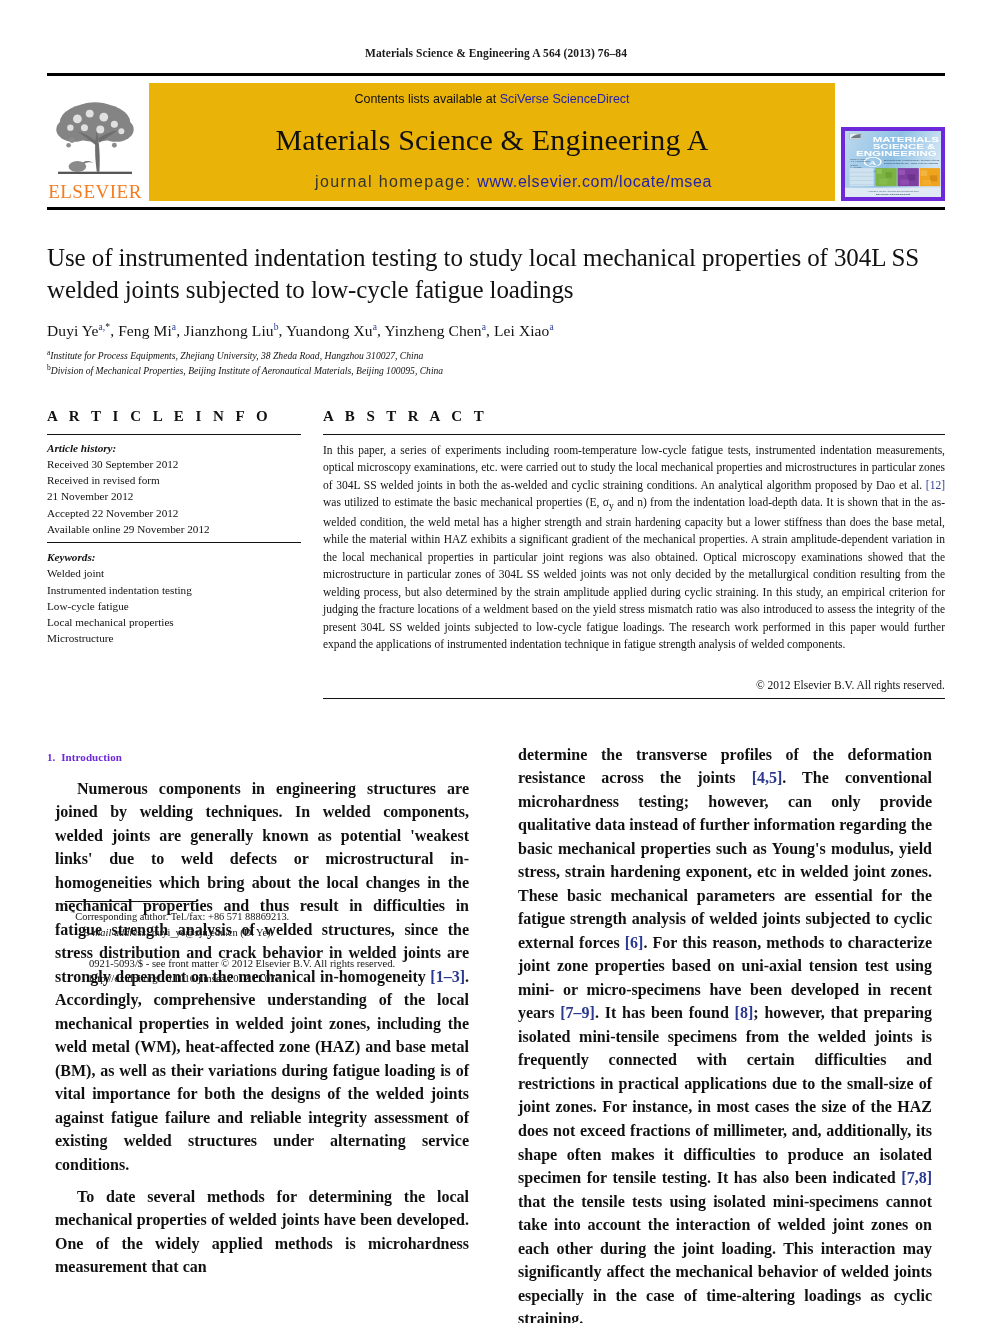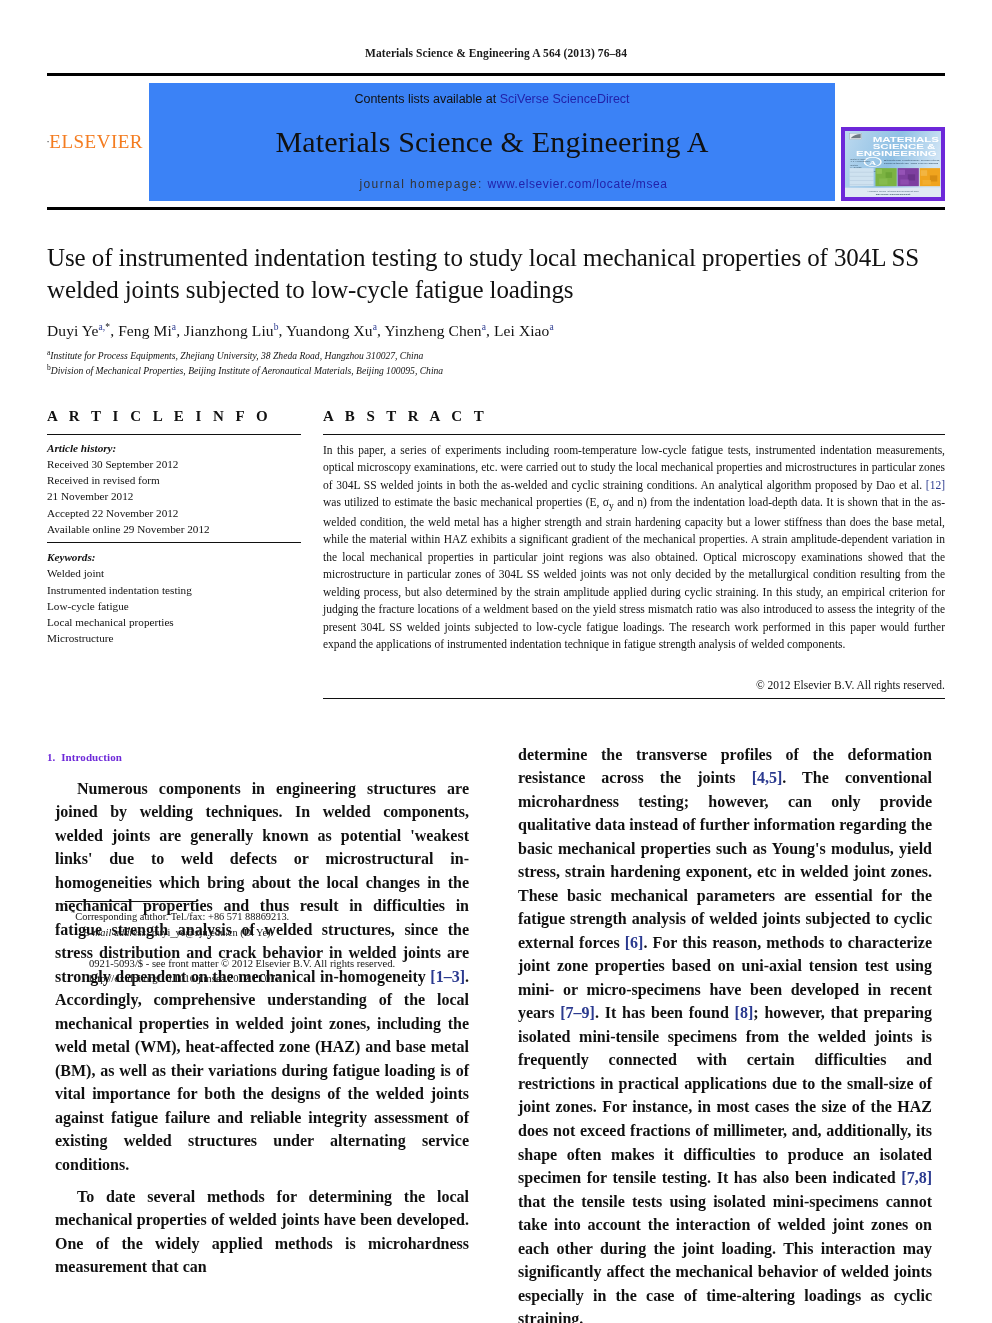--- a/index.html
+++ b/index.html
@@ -39,41 +39,41 @@
     border-top: 3px solid #000;
     padding-top: 7px;
     display: flex;
     align-items: stretch;
     height: 118px;
   }
   .elsevier-block {
     width: 96px;
     flex: 0 0 96px;
     display: flex;
-    flex-direction: row;
+    flex-direction: column;
     justify-content: flex-end;
     align-items: center;
   }
   .tree-mark {
     width: 88px;
     height: 88px;
     display: block;
   }
   .elsevier-word {
     font-family: "Liberation Serif", serif;
     font-size: 19px;
     letter-spacing: 0.5px;
     color: #f47c20;
     font-weight: normal;
     line-height: 1;
     margin-top: -2px;
   }
   .journal-band {
     flex: 1 1 auto;
-    background: #3b82f6;
+    background: #eab308;
     margin-left: 6px;
     margin-right: 6px;
     display: flex;
     flex-direction: column;
     align-items: center;
     justify-content: space-between;
     padding: 9px 0 10px 0;
     box-sizing: border-box;
   }
   .contents-line {
@@ -86,21 +86,21 @@
   }
   .journal-title {
     font-family: "Liberation Serif", serif;
     font-size: 30px;
     letter-spacing: 0.2px;
     color: #111;
     line-height: 1;
   }
   .homepage-line {
     font-family: "Liberation Sans", sans-serif;
-    font-size: 12px;
+    font-size: 16px;
     letter-spacing: 1.4px;
     color: #333;
     padding-left: 43px;
   }
   .homepage-line .url {
     color: #2222aa;
     letter-spacing: 0.6px;
   }
   .cover-thumb {
     width: 104px;

